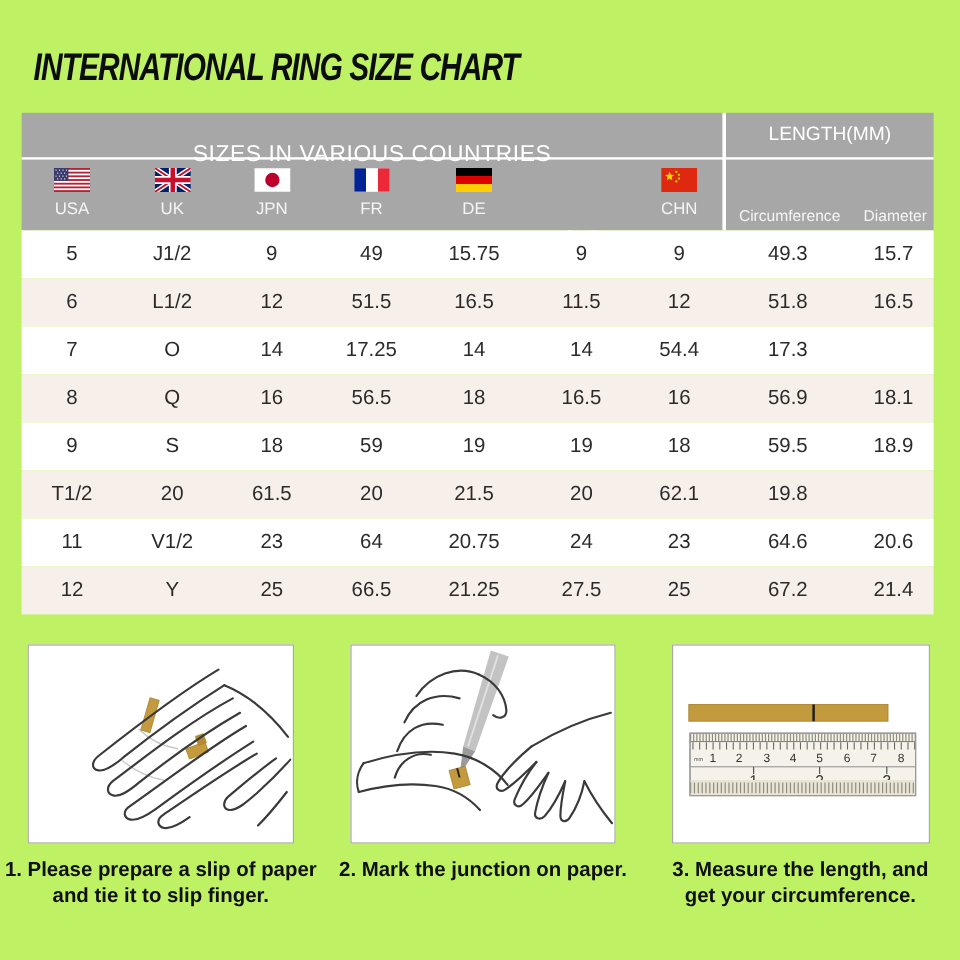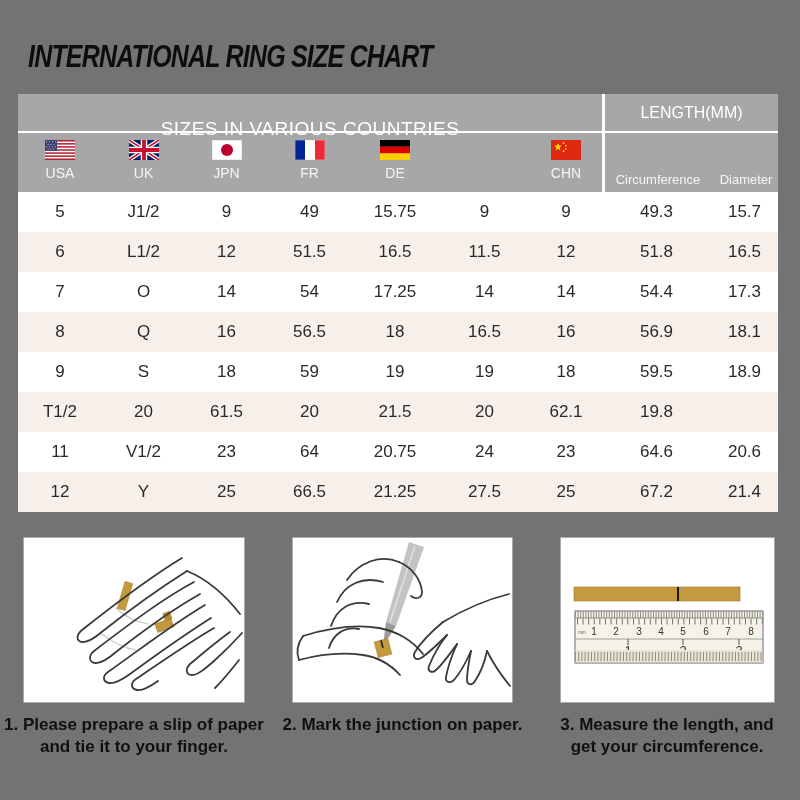--- a/index.html
+++ b/index.html
@@ -1,18 +1,18 @@
 <!DOCTYPE html>
 <html><head>
 <meta charset="utf-8">
 <style>
   * { margin:0; padding:0; box-sizing:border-box; }
   html,body { background:#ffffff; }
   body { font-family:"Liberation Sans", sans-serif; }
-  .page { position:relative; width:800px; height:800px; background:#737373; overflow:hidden; }
+  .page { position:relative; width:800px; height:800px; background:#bef264; overflow:hidden; }
 
   
   .title {
     position:absolute; left:28px; top:38px;
     font-size:32px; font-weight:bold; font-style:italic;
     letter-spacing:-1px; color:#0d0d0d; white-space:nowrap;
     transform:scaleX(0.78); transform-origin:left center;
   }
 
   
@@ -183,21 +183,20 @@
         <div>16.5</div>
         <div>11.5</div>
         <div>12</div>
         <div>51.8</div>
         <div>16.5</div>
     </div>
     <div class="trow">
       <div>7</div>
         <div>O</div>
         <div>14</div>
-        <div>54</div>
         <div>17.25</div>
         <div>14</div>
         <div>14</div>
         <div>54.4</div>
         <div>17.3</div>
     </div>
     <div class="trow">
       <div>8</div>
         <div>Q</div>
         <div>16</div>
@@ -329,21 +328,21 @@
         <text x="178" y="117">3</text>
       </g>
       <rect x="14" y="112" width="188" height="13" fill="#e9e5d6"></rect>
       <line x1="14" y1="118.5" x2="202" y2="118.5" stroke="#8f8b7d" stroke-width="9" stroke-dasharray="1,2.2"></line>
       <rect x="14" y="73" width="188" height="52" fill="none" stroke="#9a9a9a" stroke-width="1"></rect>
     </svg>
   </div>
 
   <div class="caption" id="cap1">
     <div>1. Please prepare a slip of paper</div>
-    <div>and tie it to your finger.</div>
+    <div>and tie it to slip finger.</div>
   </div>
   <div class="caption" id="cap2">
     <div>2. Mark the junction on paper.</div>
     <div></div>
   </div>
   <div class="caption" id="cap3">
     <div>3. Measure the length, and</div>
     <div>get your circumference.</div>
   </div>
 

